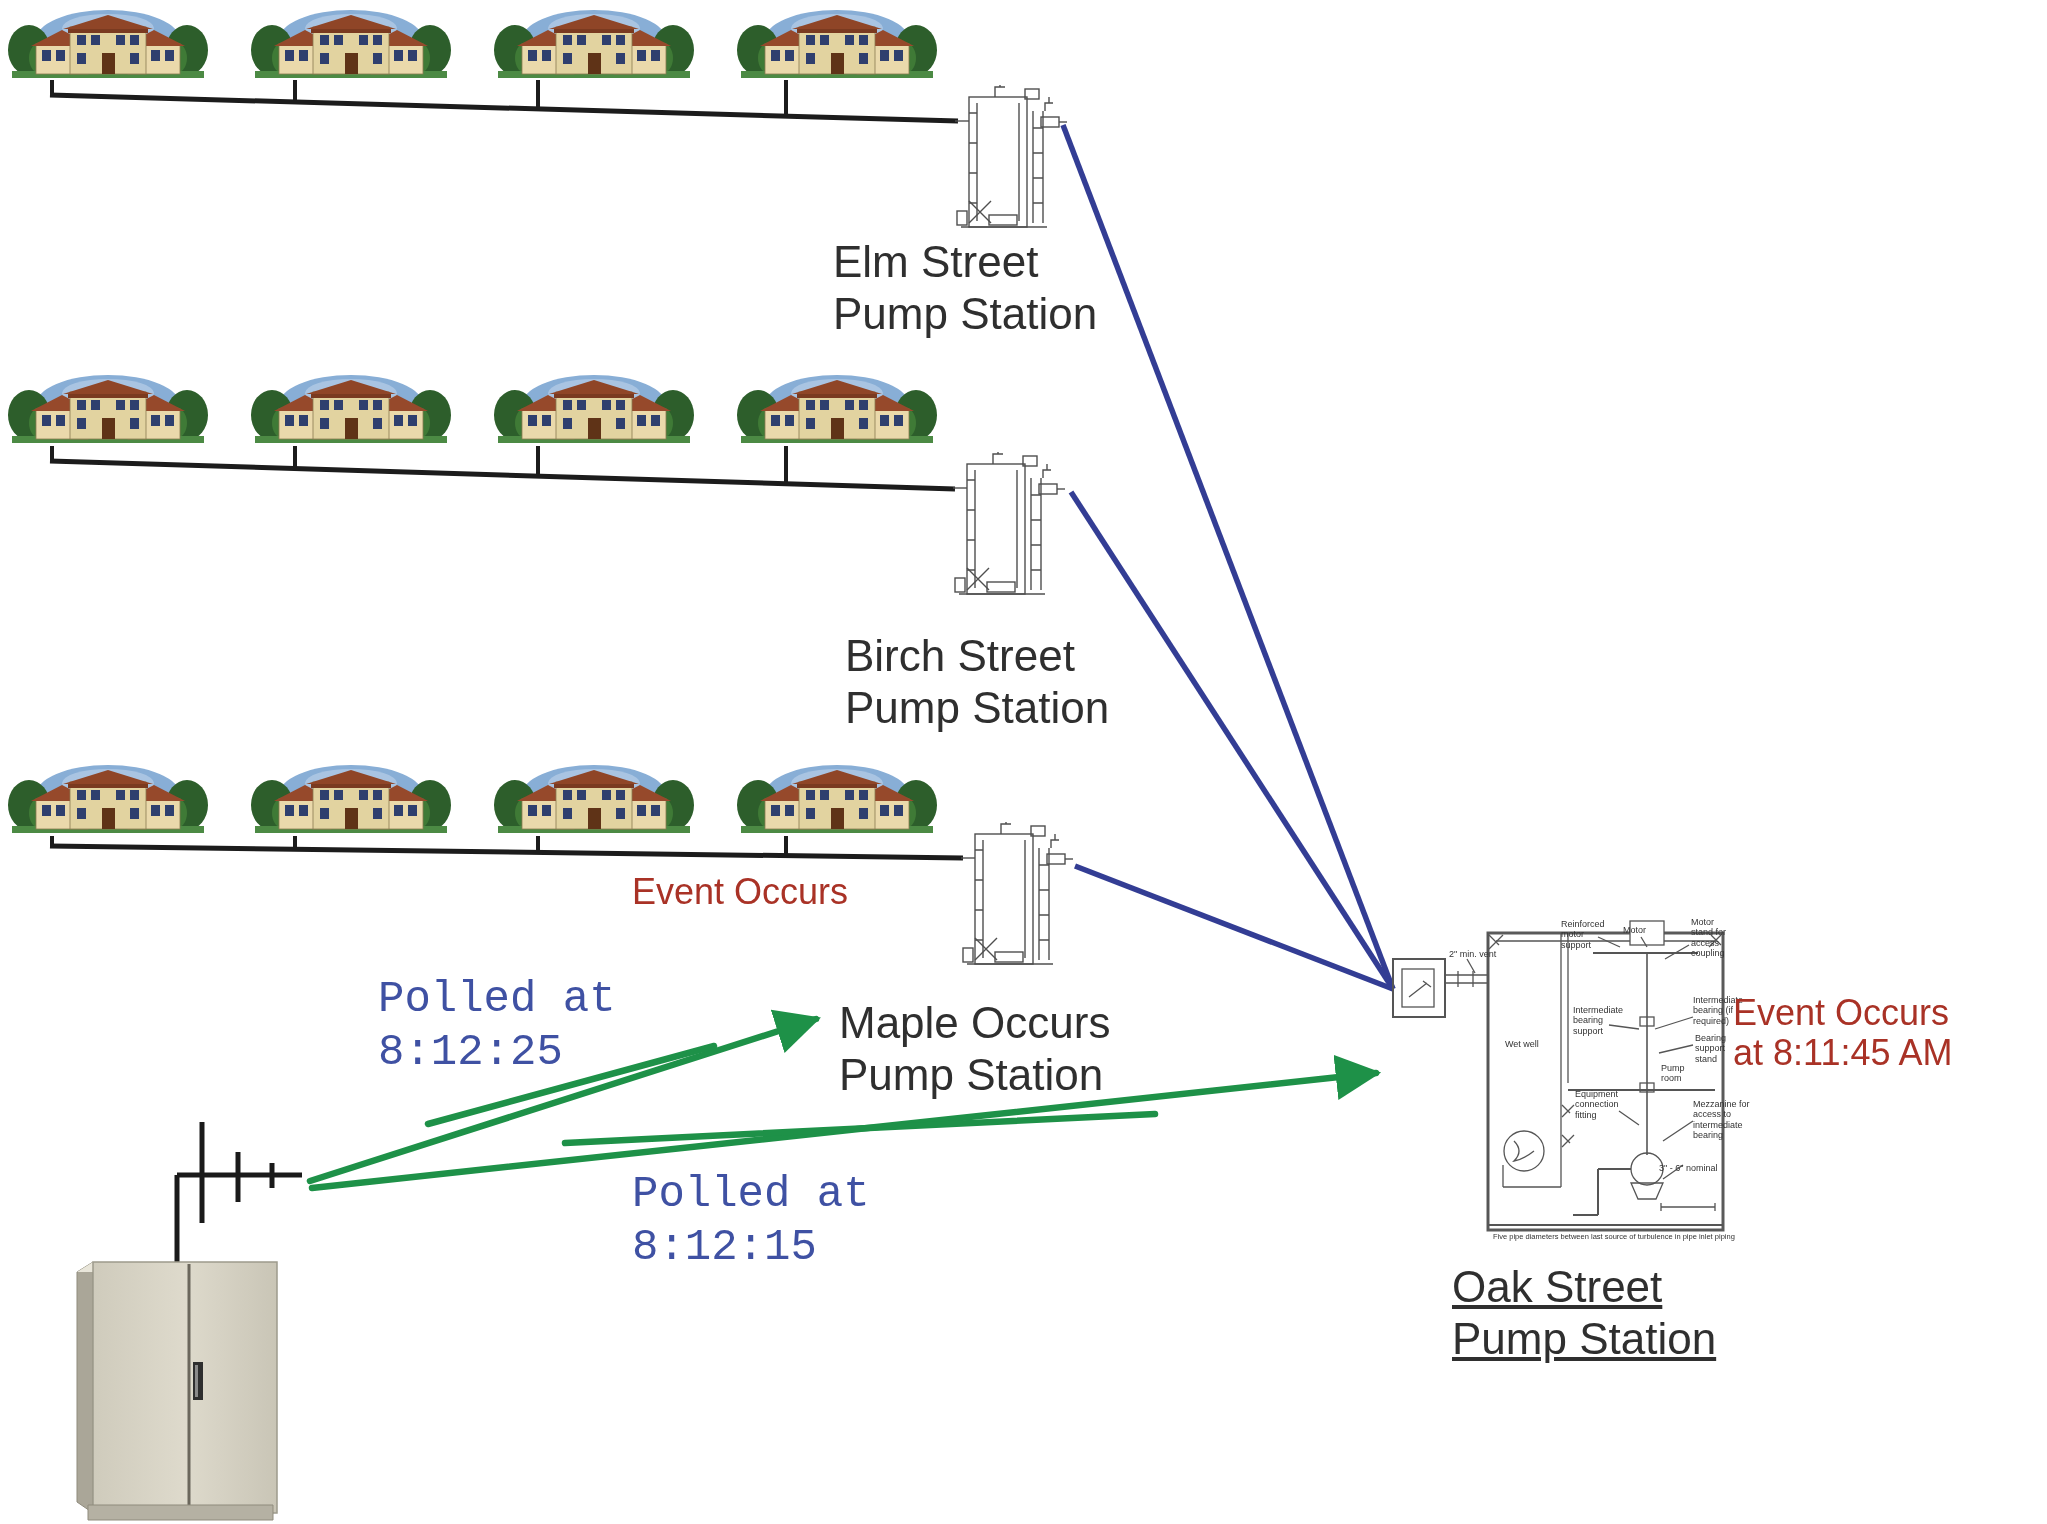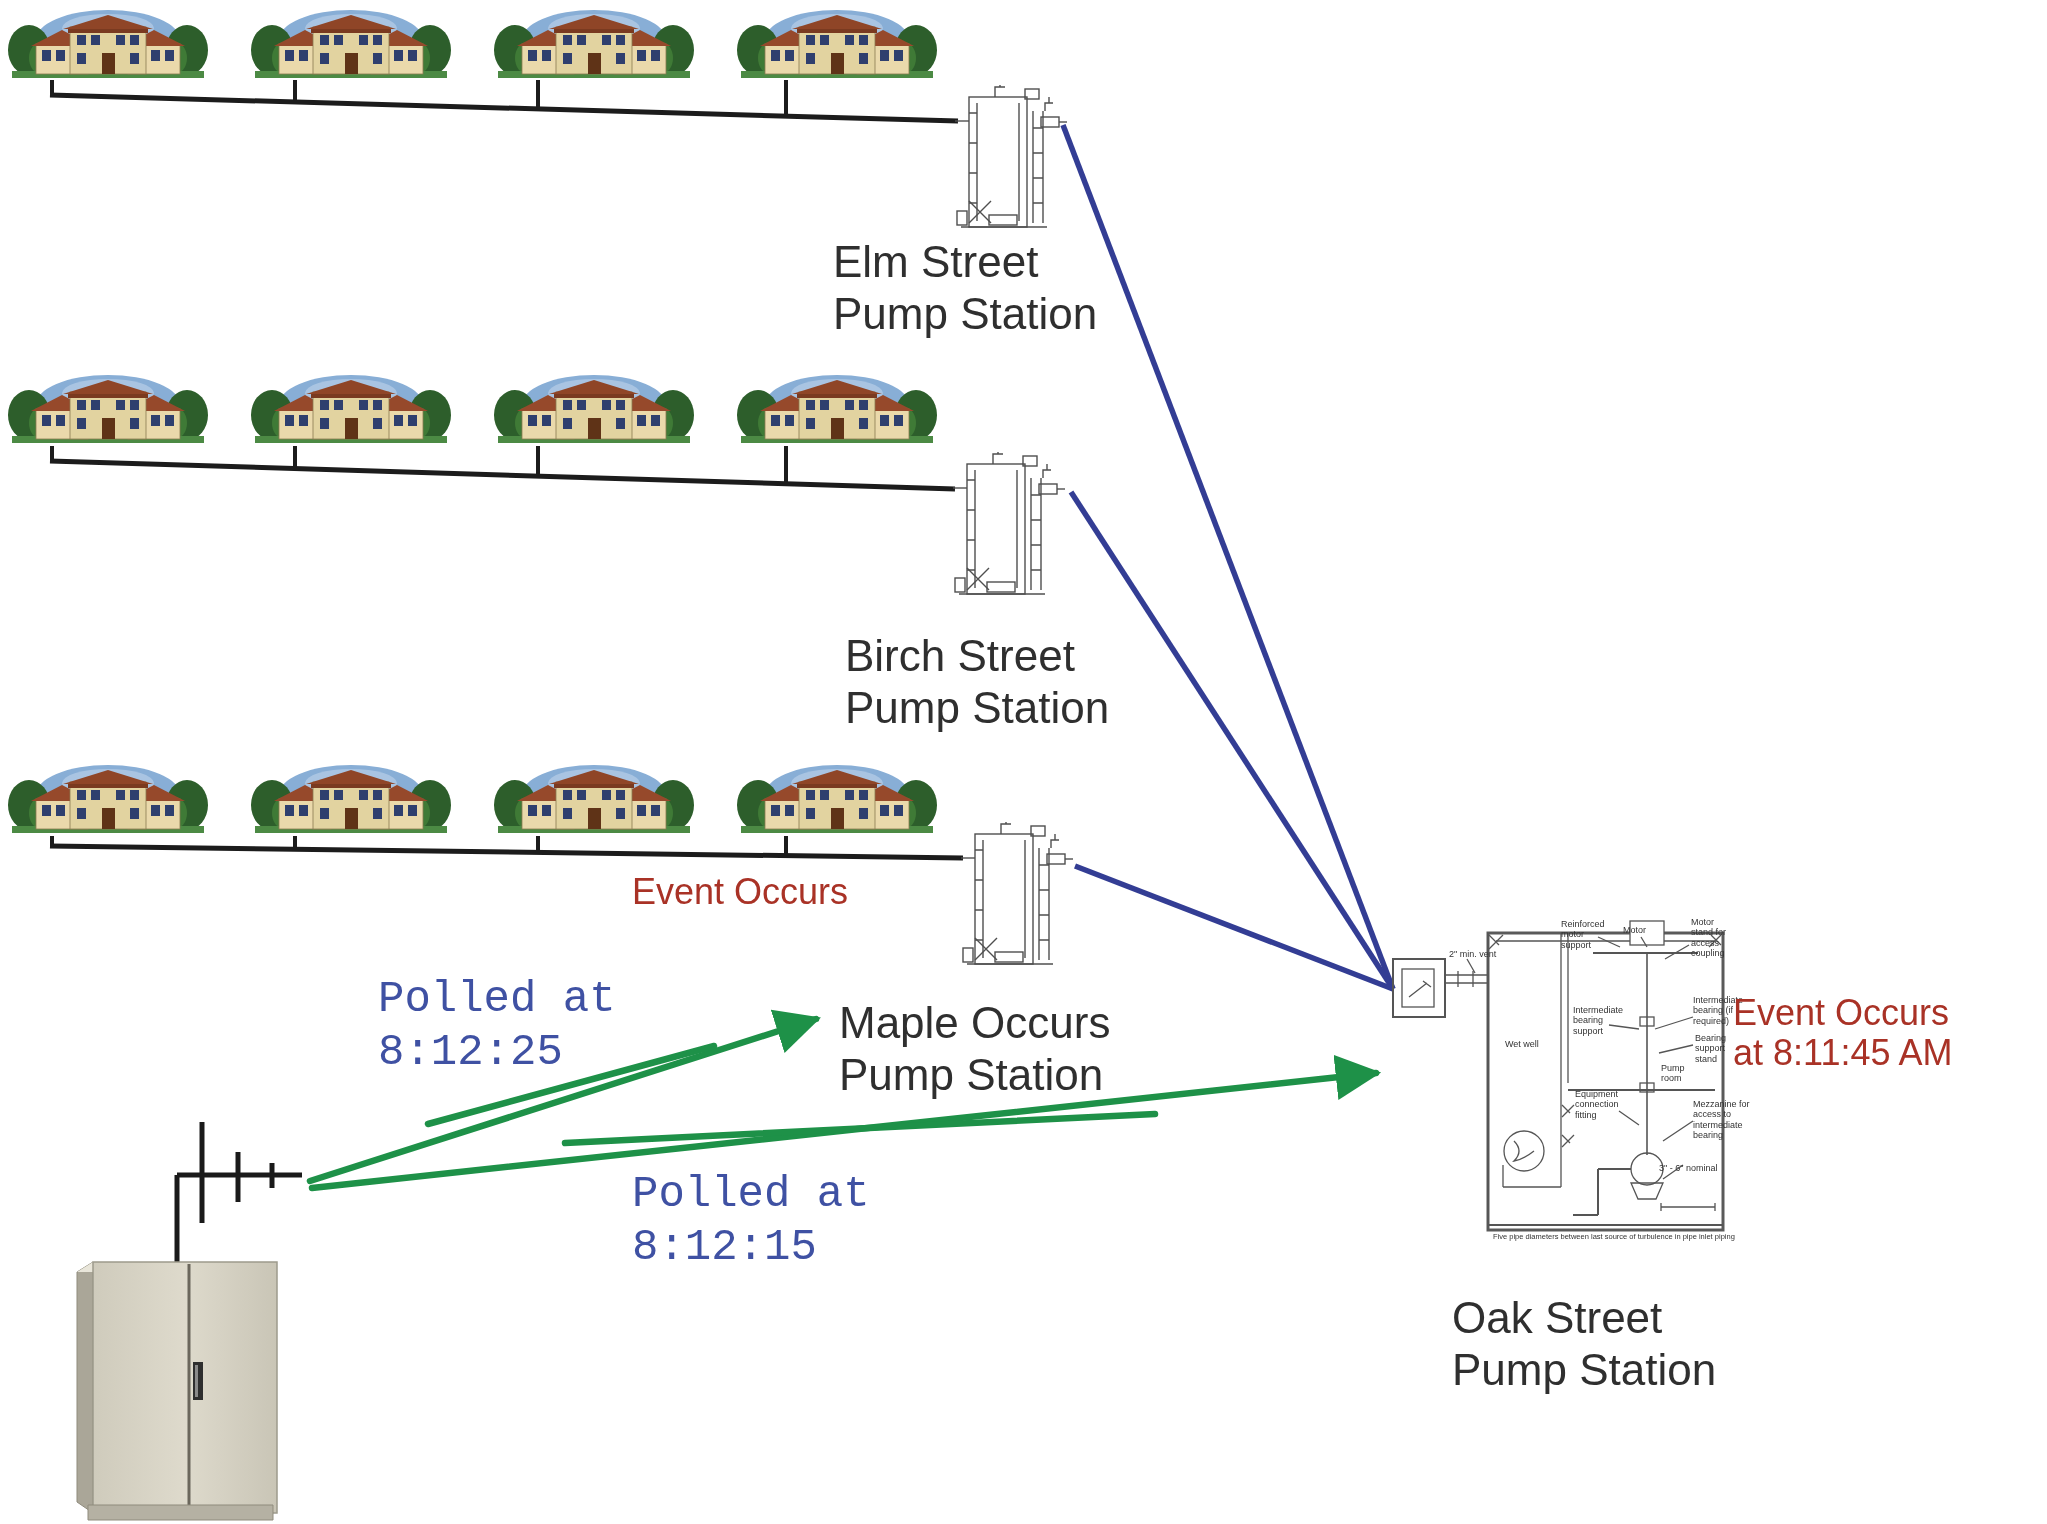--- a/index.html
+++ b/index.html
@@ -210,21 +210,21 @@
 <div class="lbl station-lbl" style="left:845px;top:606px;margin-top:24px;">
   <div>Birch Street</div>
   <div>Pump Station</div>
 </div>
 
 <div class="lbl station-lbl" style="left:839px;top:997px;">
   <div>Maple Occurs</div>
   <div>Pump Station</div>
 </div>
 
-<div class="lbl station-lbl" style="left:1452px;top:1292px;">
+<div class="lbl station-lbl" style="left:1452px;top:1261px;text-decoration:underline;">
   <div>Oak Street</div>
   <div>Pump Station</div>
 </div>
 
 <div class="lbl event-lbl" style="left:632px;top:872px;">
   <div>Event Occurs</div>
 </div>
 
 <div class="lbl event-lbl" style="left:1733px;top:993px;">
   <div>Event Occurs</div>

